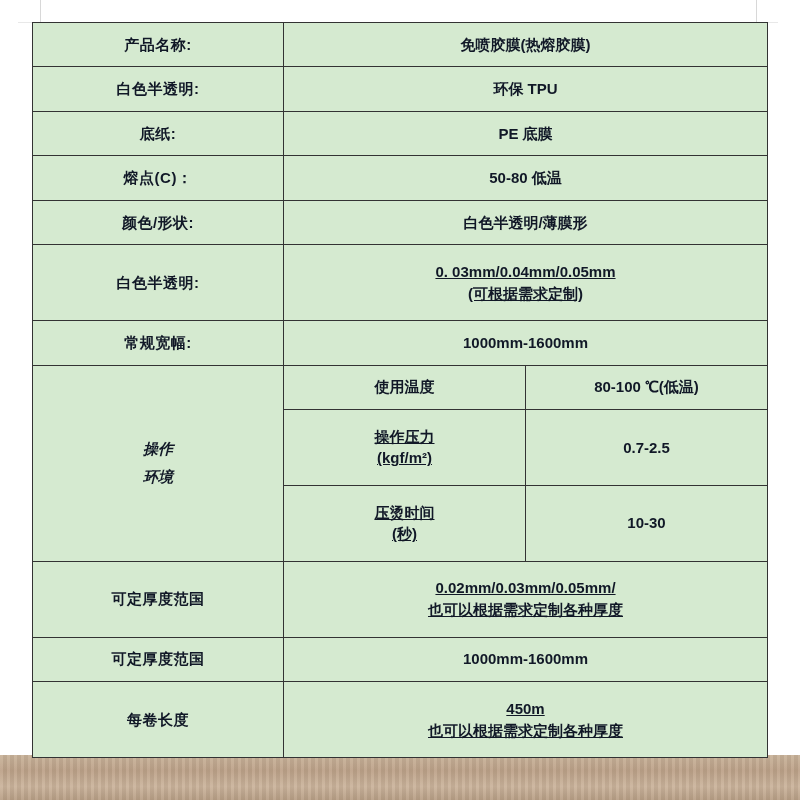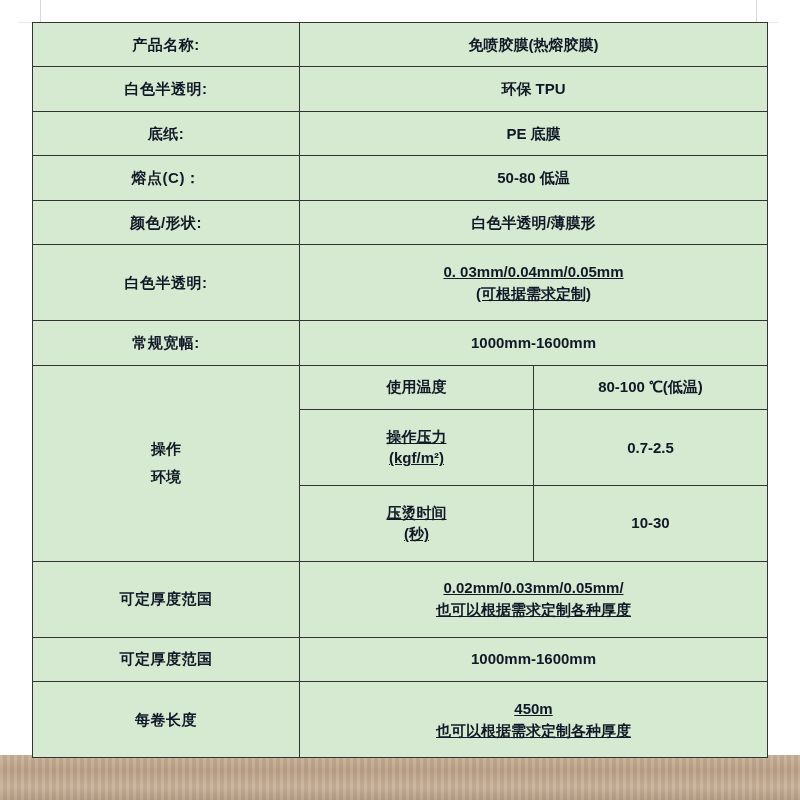--- a/index.html
+++ b/index.html
@@ -87,21 +87,21 @@
     background: #d5ead0;
   }
   table.spec td {
     border: 1px solid #333333;
     text-align: center;
     vertical-align: middle;
     color: #111827;
     font-weight: bold;
     font-size: 15px;
     line-height: 1.45;
-    padding: 4px 10px;
+    padding: 4px 2px;
     font-family: "Liberation Sans", sans-serif;
   }
   td.label {
     width: 246px;
     font-size: 16px;
     letter-spacing: 0.5px;
   }
   td.value {
     font-size: 15px;
   }
@@ -116,20 +116,21 @@
   td.env-val {
     font-size: 15px;
   }
   .line2 {
     display: block;
     text-decoration: underline;
   }
   .env-stack span {
     display: block;
     line-height: 1.9;
+    font-style: italic;
   }
 </style>
 </head>
 <body>
 
 <div class="page">
 
   <div class="bg-topstrip">
     <div class="seam" style="left:40px;"></div>
     <div class="seam" style="left:756px;"></div>

